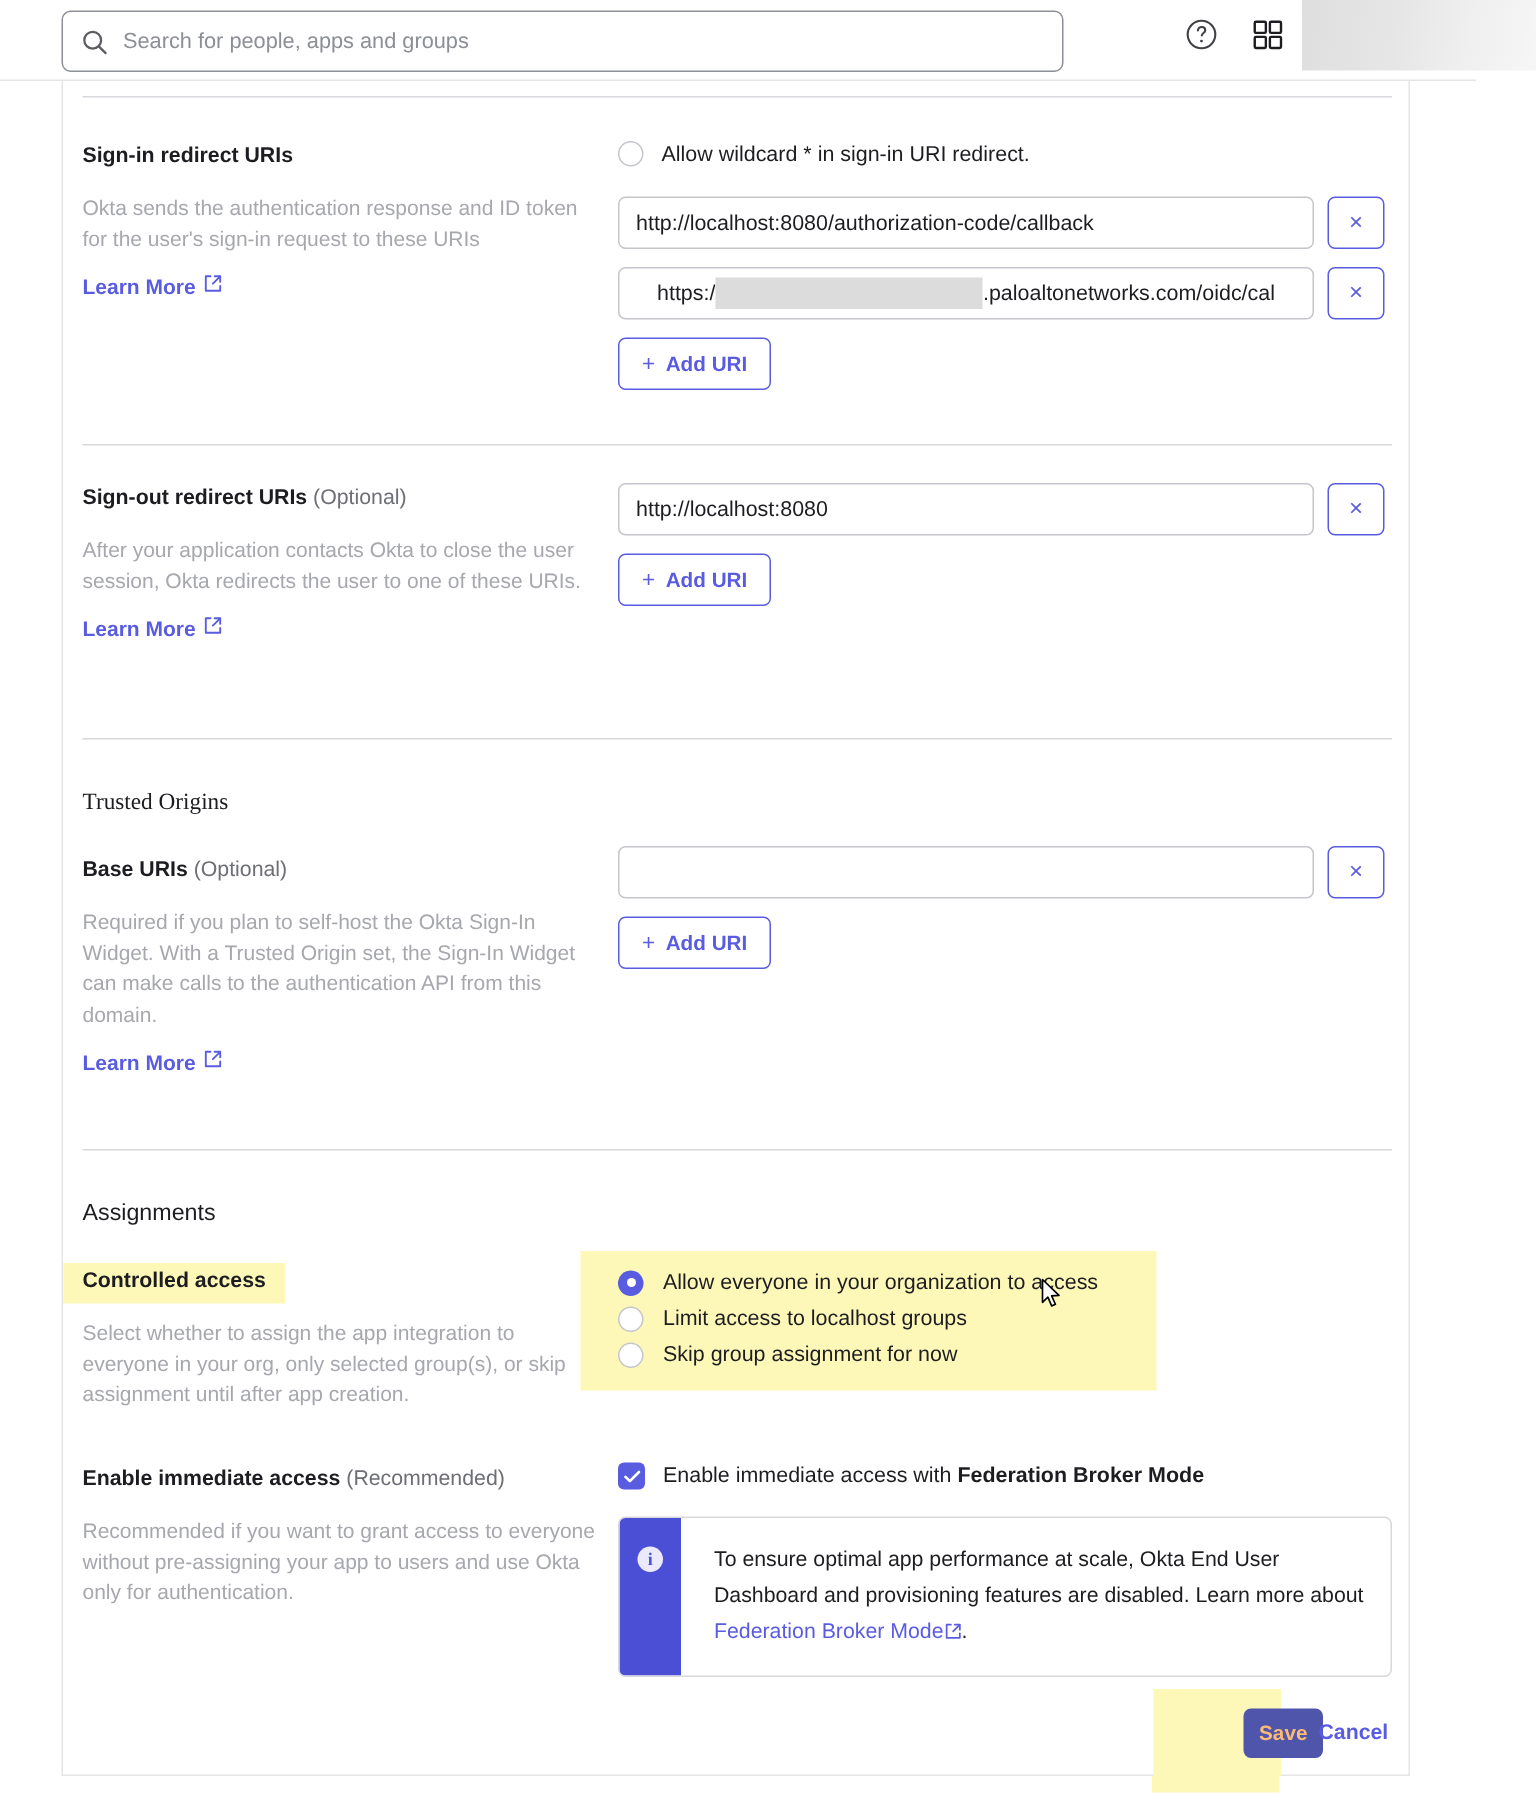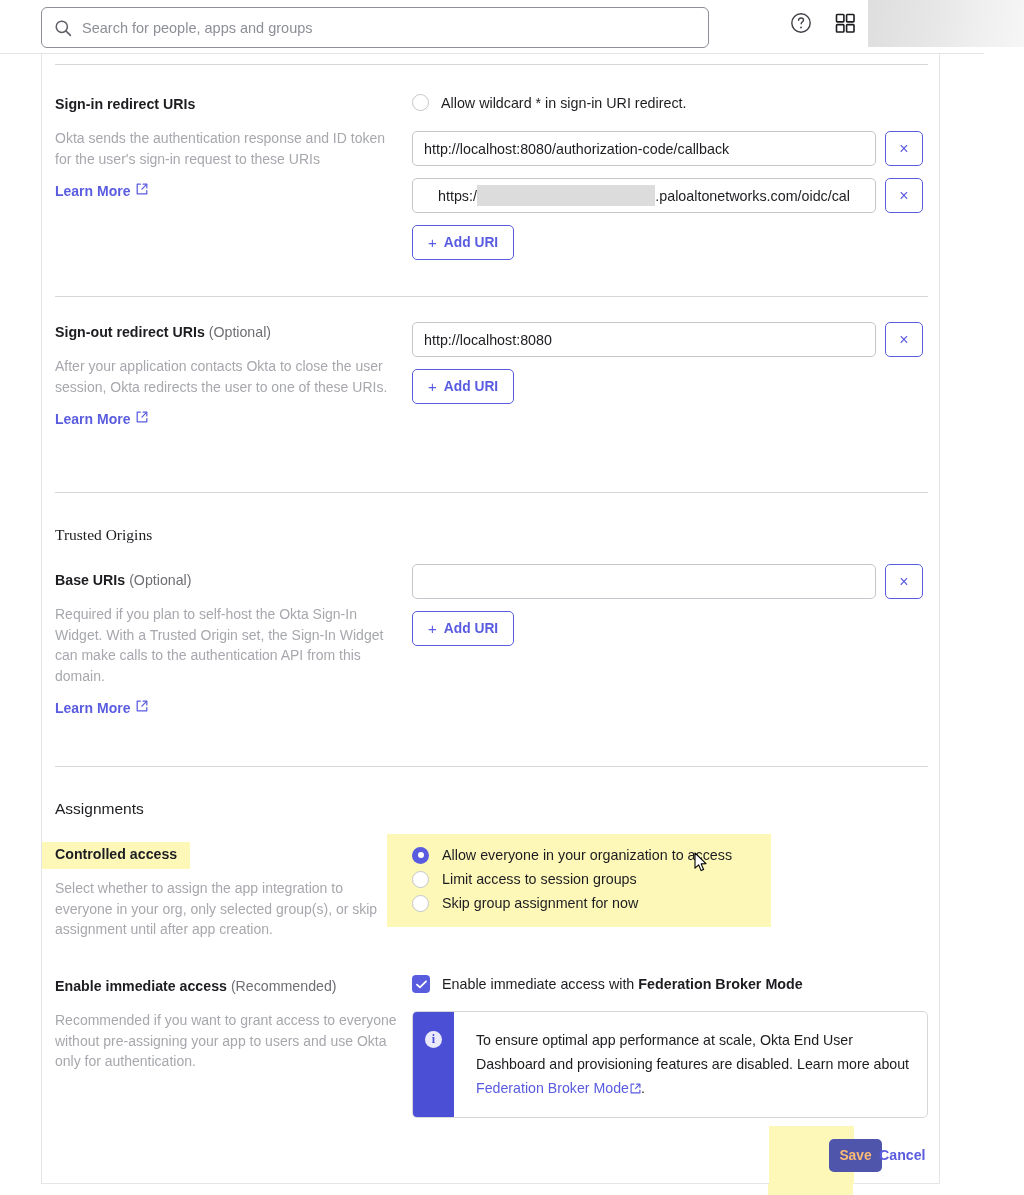--- a/index.html
+++ b/index.html
@@ -451,21 +451,21 @@
       <div class="helptext">Select whether to assign the app integration to everyone in your org, only selected group(s), or skip assignment until after app creation.</div>
     </div>
 
     <div class="rcol" style="top:-1px;">
       <div class="radio-line">
         <span class="radio-checked"></span>
         <span class="txt">Allow everyone in your organization to access</span>
       </div>
       <div class="radio-line">
         <span class="radio-outline"></span>
-        <span class="txt">Limit access to session groups</span>
+        <span class="txt">Limit access to localhost groups</span>
       </div>
       <div class="radio-line">
         <span class="radio-outline"></span>
         <span class="txt">Skip group assignment for now</span>
       </div>
     </div>
   </div>
 
   <div class="row" style="top:922px; height:160px;">
     <div class="lcol">

